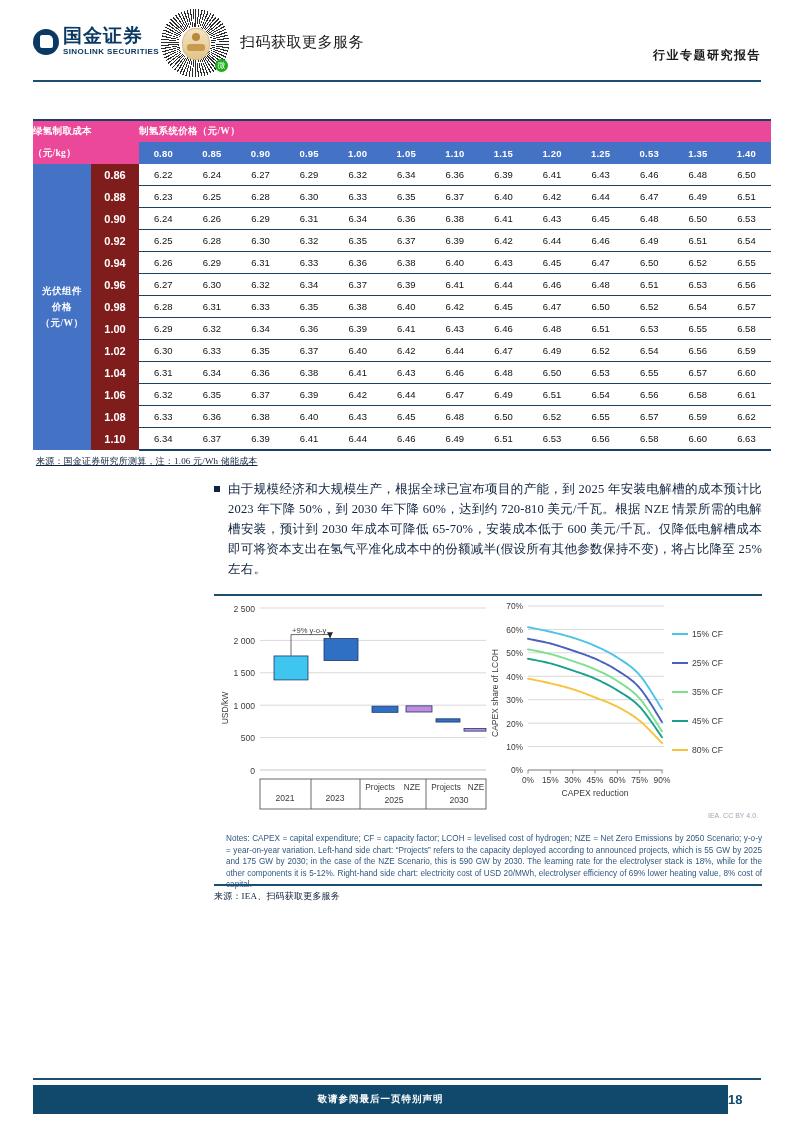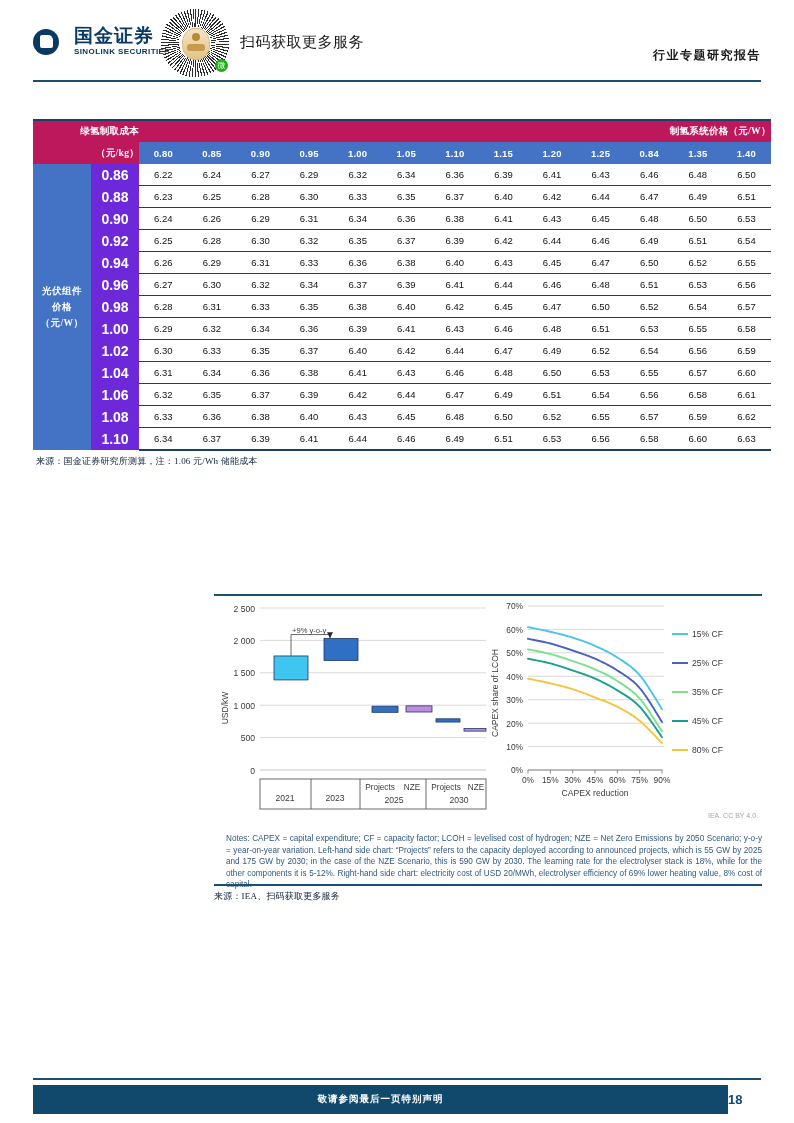--- a/index.html
+++ b/index.html
@@ -7,21 +7,21 @@
     width:794px; height:1123px;
     background:#ffffff;
     font-family:"Liberation Serif", serif;
     position:relative;
     overflow:hidden;
   }
   .page { position:absolute; inset:0; }
 
   
   .header { position:absolute; left:0; top:0; width:794px; height:84px; }
-  .logo-wrap { position:absolute; left:33px; top:26px; display:flex; align-items:center; gap:15px; }
+  .logo-wrap { position:absolute; left:33px; top:26px; display:flex; align-items:center; gap:4px; }
   .logo-mark { width:26px; height:26px; border-radius:50%; background:#0a3a63; position:relative; }
   .logo-mark::after{
     content:""; position:absolute; left:7px; top:6px; width:13px; height:13px;
     background:#ffffff; border-radius:2px 5px 2px 2px;
   }
   .logo-text-cn { font-family:"Liberation Sans", sans-serif; font-weight:bold; font-size:19px; color:#0a3a63; letter-spacing:1px; line-height:20px;}
   .logo-text-en { font-family:"Liberation Sans", sans-serif; font-weight:bold; font-size:8px; color:#0a3a63; letter-spacing:0.4px; line-height:11px;}
 
   .qr { position:absolute; left:160px; top:8px; width:70px; height:70px; }
   .qr-inner{ position:absolute; inset:0; border-radius:50%;
@@ -46,32 +46,32 @@
 
   
   .ex34-title{ position:absolute; left:36px; top:100px; font-size:12.5px; font-weight:bold;
      font-style:italic; color:#10233f; letter-spacing:0.3px; font-family:"Liberation Serif", serif;margin-top:24px;}
   .tbl-wrap{ position:absolute; left:33px; top:119px; width:728px; }
   table.cost { border-collapse:collapse; width:728px; table-layout:fixed;
      font-family:"Liberation Sans", sans-serif; }
   table.cost td, table.cost th { padding:0; margin:0; }
   .hdr { background:#4472c4; color:#ffffff; font-weight:bold; font-size:9.5px; text-align:center;
      height:22px; vertical-align:middle; letter-spacing:0.2px;}
-  .hdr-cn { background:#be185d; color:#ffffff; font-weight:bold; font-size:9.5px; text-align:right;
+  .hdr-cn { background:#ec4899; color:#ffffff; font-weight:bold; font-size:9.5px; text-align:left;
      vertical-align:middle; font-family:"Liberation Serif", serif; letter-spacing:0.3px;}
-  .rowhdr { background:#6d28d9; color:#ffffff; font-weight:bold; font-size:14px; text-align:center;
+  .rowhdr { background:#7f1d1d; color:#ffffff; font-weight:bold; font-size:11px; text-align:center;
      height:21px; vertical-align:middle;}
   .sidehdr{ background:#4472c4; color:#ffffff; font-weight:bold; font-size:9.5px; text-align:center;
      vertical-align:middle; font-family:"Liberation Serif", serif; line-height:16px; letter-spacing:0.5px;}
   .cell { text-align:center; font-size:9.5px; color:#111111; height:21px; vertical-align:middle;
      border-bottom:1px solid #1b3f66; background:#ffffff;}
   .tbl-top { border-top:2px solid #1b3f66; }
 
   .src { font-family:"Liberation Serif", serif; font-size:9px; color:#10233f; letter-spacing:0.2px; }
-  .src34{ position:absolute; left:36px; top:455px; }
+  .src34{ position:absolute; left:36px; top:455px;text-decoration:underline; }
 
   
   .bullet{ position:absolute; left:214px; top:479px; width:548px; display:flex; gap:8px; }
   .bullet-mark{ width:6px; height:6px; background:#10233f; margin-top:7px; flex:0 0 6px;}
   .bullet-text{ font-size:12.5px; line-height:20px; color:#10233f; text-align:justify;
      font-family:"Liberation Serif", serif; letter-spacing:0.2px;}
 
   
   .ex35-title{ position:absolute; left:214px; top:576px; font-size:12.5px; font-weight:bold;
      font-style:italic; color:#10233f; letter-spacing:0.3px;}
@@ -161,21 +161,21 @@
             <td class="hdr">0.80</td>
             <td class="hdr">0.85</td>
             <td class="hdr">0.90</td>
             <td class="hdr">0.95</td>
             <td class="hdr">1.00</td>
             <td class="hdr">1.05</td>
             <td class="hdr">1.10</td>
             <td class="hdr">1.15</td>
             <td class="hdr">1.20</td>
             <td class="hdr">1.25</td>
-            <td class="hdr">0.84</td>
+            <td class="hdr">0.53</td>
             <td class="hdr">1.35</td>
             <td class="hdr">1.40</td>
           </tr>
           <tr>
             <td class="sidehdr" rowspan="13">
               <div style="width:46px;margin:0 auto;">光伏组件价格（元/W）</div>
             </td>
             <td class="rowhdr">0.86</td>
             <td class="cell">6.22</td>
             <td class="cell">6.24</td>
@@ -382,20 +382,24 @@
             <td class="cell" style="border-bottom: 2px solid rgb(27, 63, 102);">6.58</td>
             <td class="cell" style="border-bottom: 2px solid rgb(27, 63, 102);">6.60</td>
             <td class="cell" style="border-bottom: 2px solid rgb(27, 63, 102);">6.63</td>
           </tr>
         </tbody>
     </table>
   </div>
 
   <div class="src src34">来源：国金证券研究所测算，注：1.06 元/Wh 储能成本</div>
 
+  <div class="bullet">
+    <div class="bullet-mark"></div>
+    <div class="bullet-text">由于规模经济和大规模生产，根据全球已宣布项目的产能，到 2025 年安装电解槽的成本预计比 2023 年下降 50%，到 2030 年下降 60%，达到约 720-810 美元/千瓦。根据 NZE 情景所需的电解槽安装，预计到 2030 年成本可降低 65-70%，安装成本低于 600 美元/千瓦。仅降低电解槽成本即可将资本支出在氢气平准化成本中的份额减半(假设所有其他参数保持不变)，将占比降至 25%左右。</div>
+  </div>
 
   <div class="ex35-rule"></div>
 
   <div class="chartbox">
     <div class="chart-left">
       <svg id="svg-left" width="278" height="225" viewBox="0 0 278 225">
           <line x1="46" y1="172" x2="272" y2="172" stroke="#d9d9d9" stroke-width="1"></line>
           <text x="41" y="175.5" text-anchor="end" font-size="8.6" fill="#3a3a3a" font-family="Liberation Sans, sans-serif">0</text>
           <line x1="46" y1="139.6" x2="272" y2="139.6" stroke="#d9d9d9" stroke-width="1"></line>
           <text x="41" y="143.1" text-anchor="end" font-size="8.6" fill="#3a3a3a" font-family="Liberation Sans, sans-serif">500</text>

